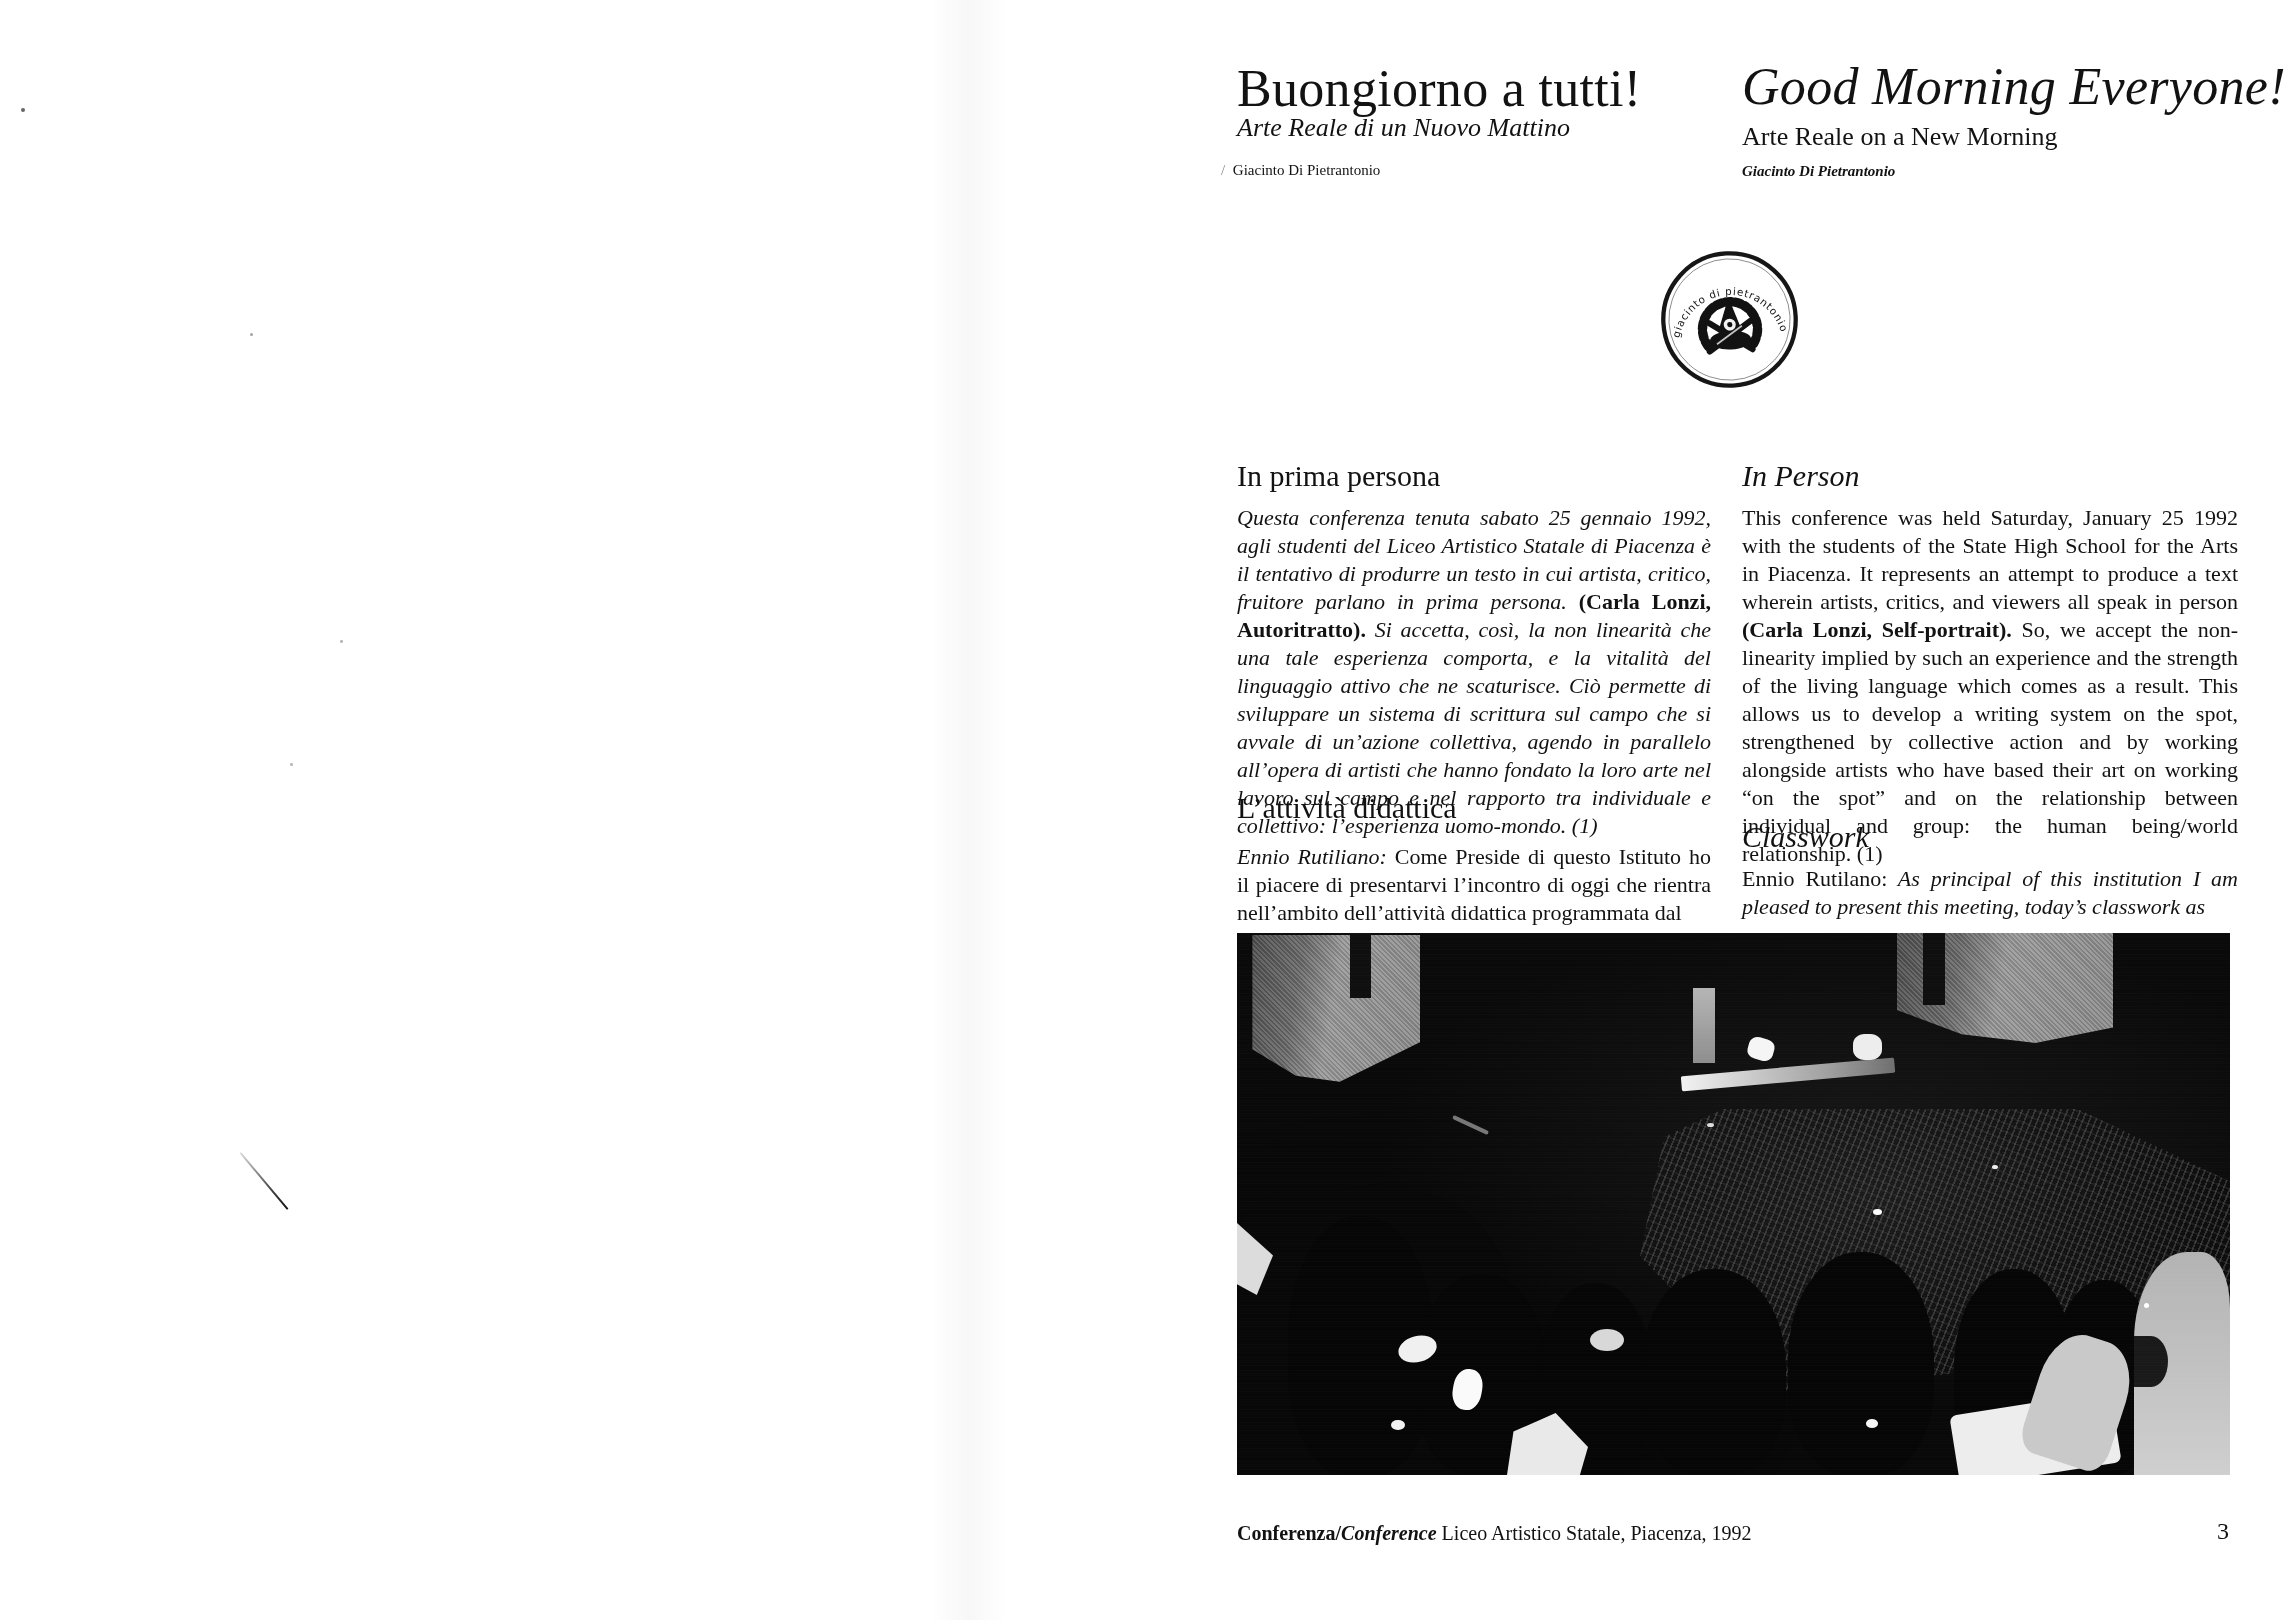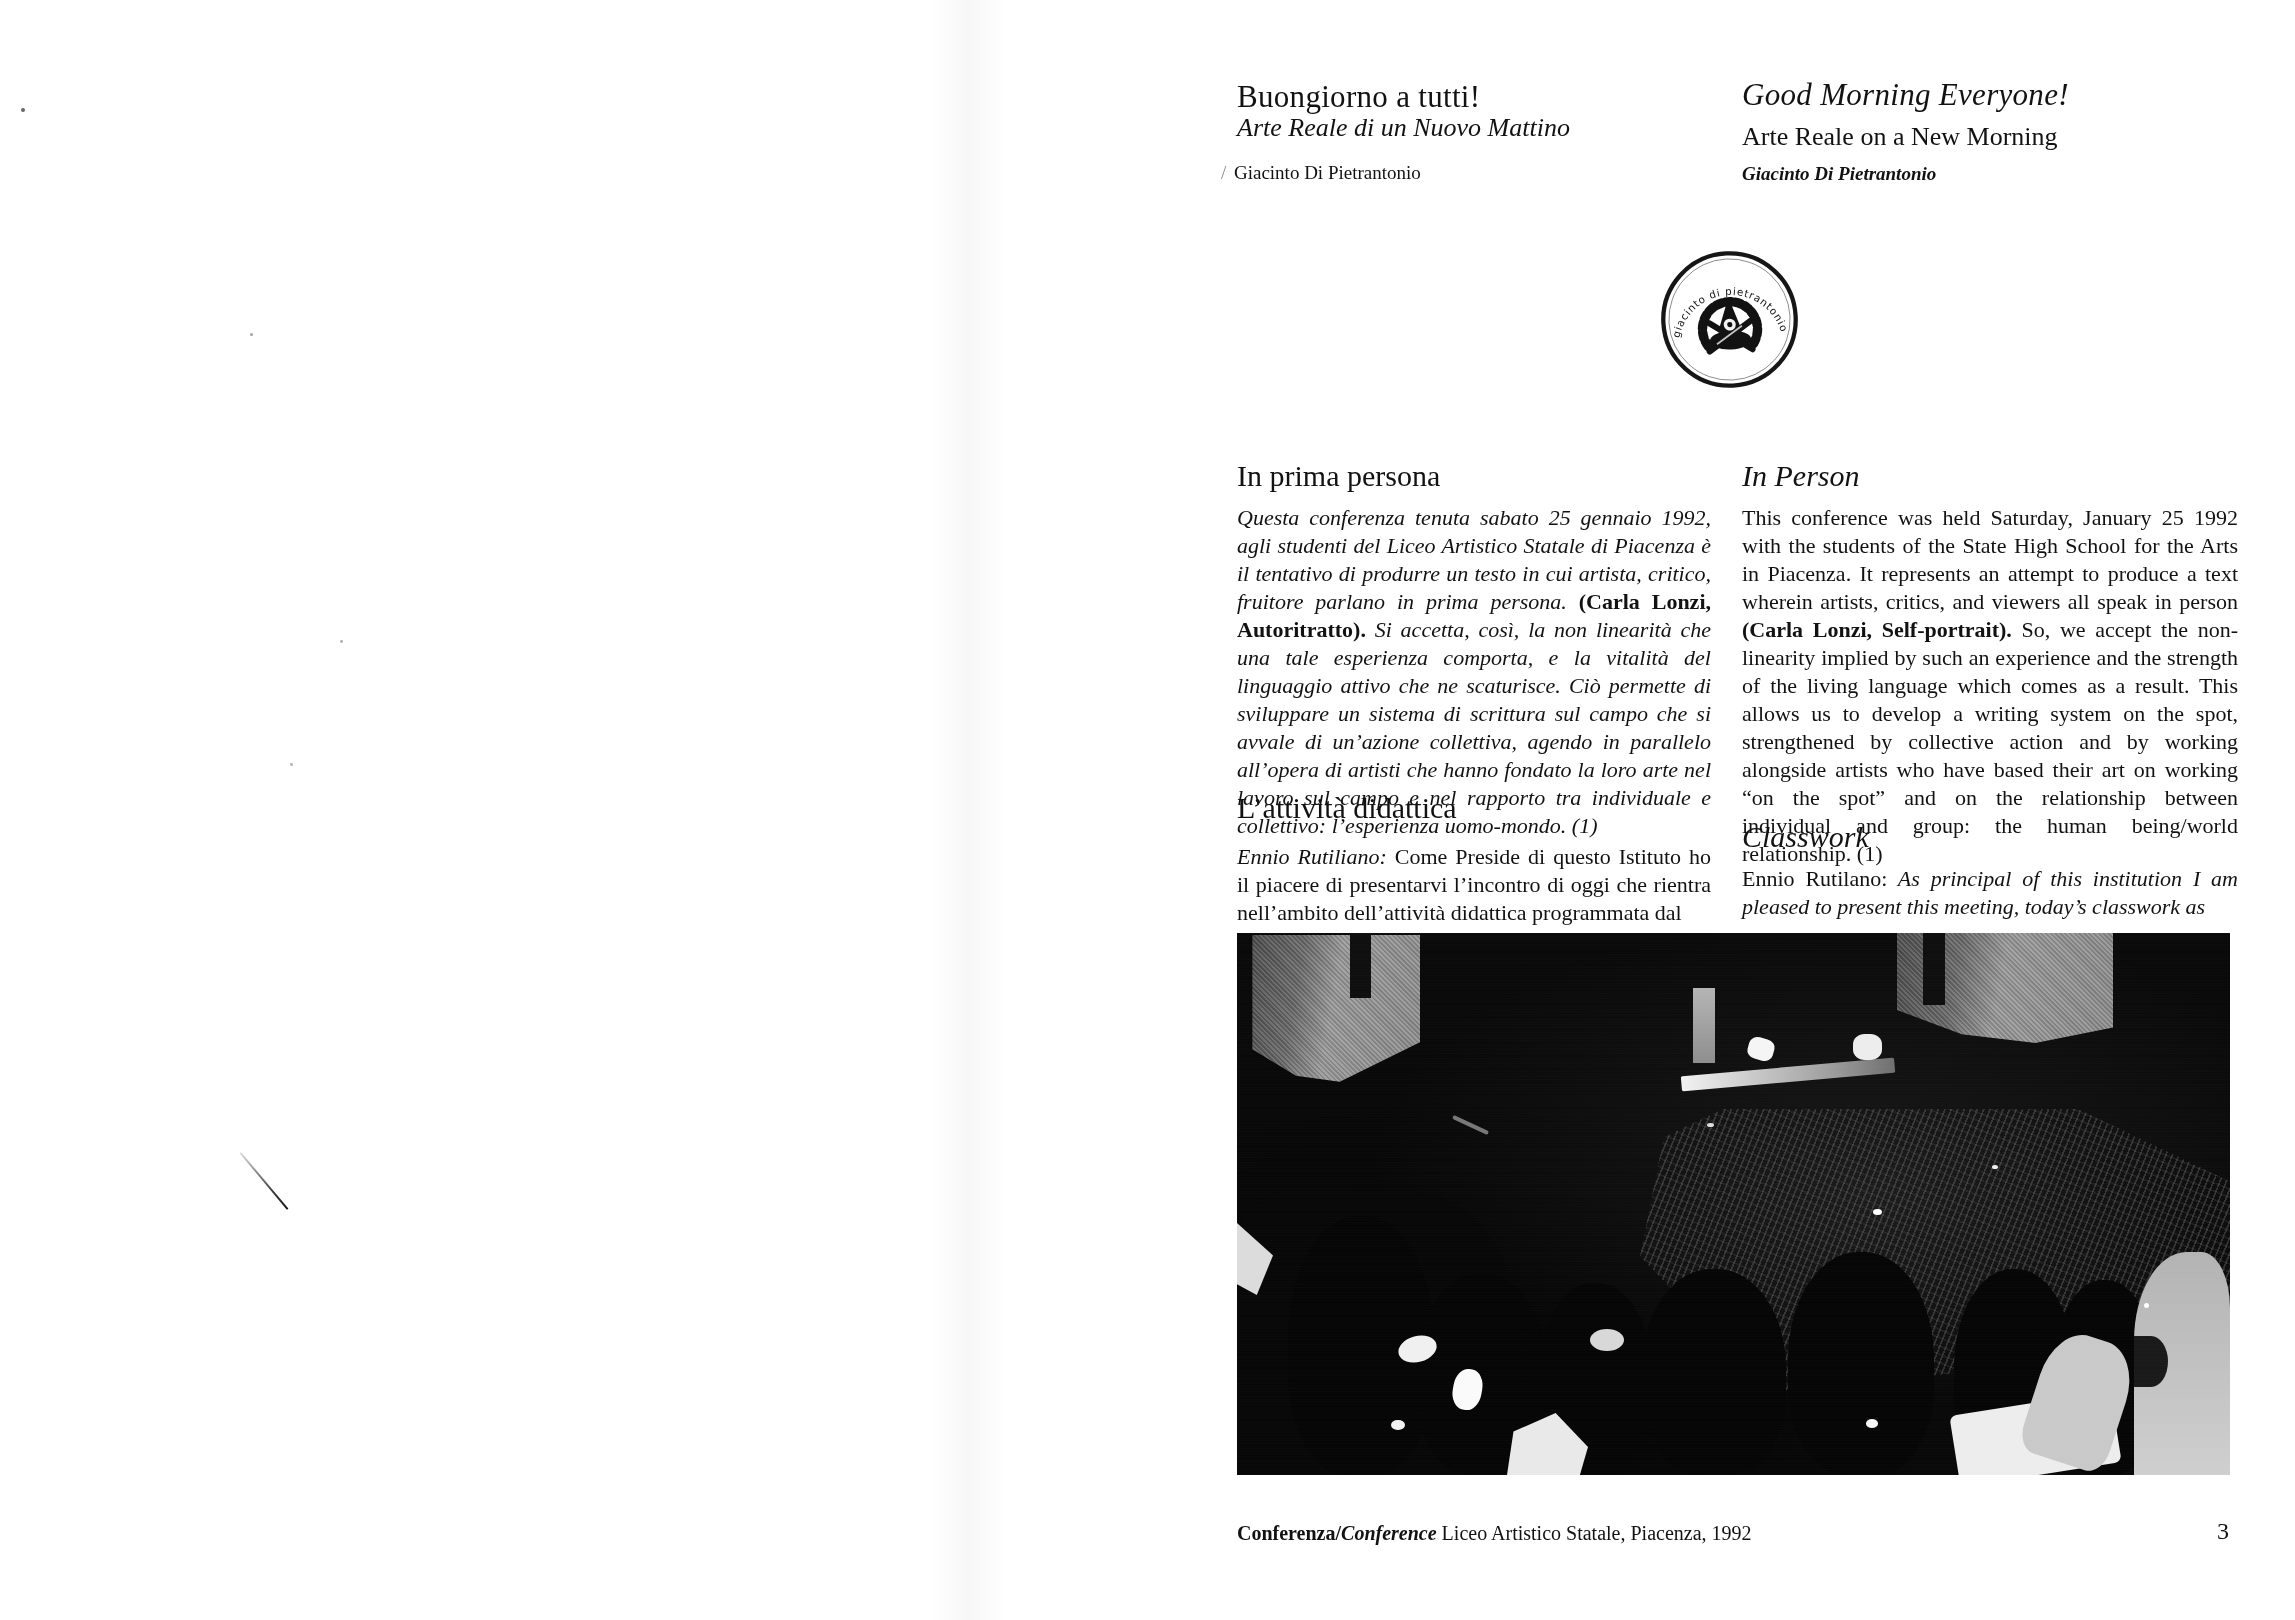--- a/index.html
+++ b/index.html
@@ -2,25 +2,25 @@
 <html lang="it" style="font-size:13.7px"><head>
 <meta charset="utf-8">
 <style>
   html,body{margin:0;padding:0;background:#e8e8e8;}
   .scan{
     position:relative; width:2295px; height:1621px; background:#ffffff;
     font-family:"Liberation Serif", serif; color:#121212; overflow:hidden;
   }
   .abs{position:absolute;}
   
-  .title{font-size:31px; line-height:1.05; letter-spacing:0.3px;margin-top:19px;}
+  .title{font-size:52px; line-height:1.05; letter-spacing:0.3px;}
   .title.it-style{font-style:normal;}
   .title.en-style{font-style:italic;}
   .subtitle{font-size:26px; line-height:1.05;}
-  .author{font-size:19px; line-height:1.05;}
+  .author{font-size:15px; line-height:1.05;}
   .heading{font-size:30px; line-height:1.05;}
   .para{font-size:22px; line-height:28px; text-align:justify; hyphens:auto;}
   .ital{font-style:italic;}
   .bold{font-weight:700;}
   .slash-mark{color:#8a8a8a; font-weight:400; padding-right:7.7px; font-style:normal;}
   .caption{font-size:20px; line-height:1.1;}
   .pagenum{font-size:24px;}
   
   .speck{background:#666; border-radius:50%;}
   .scratch{

